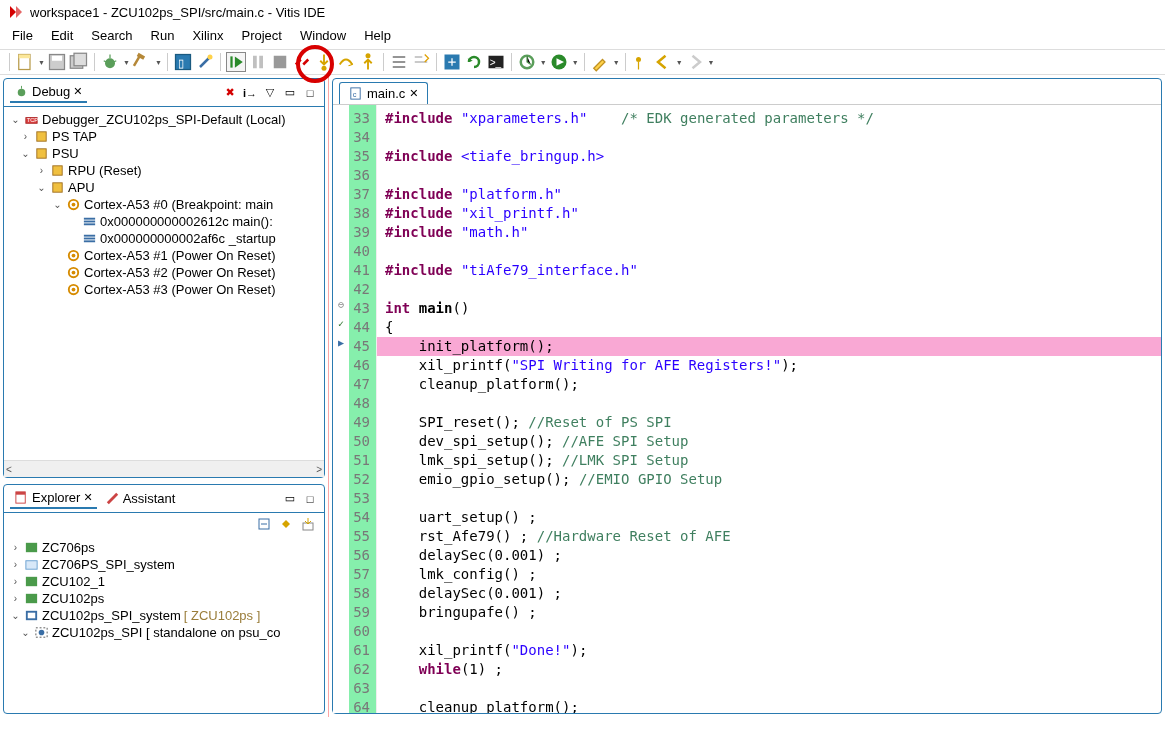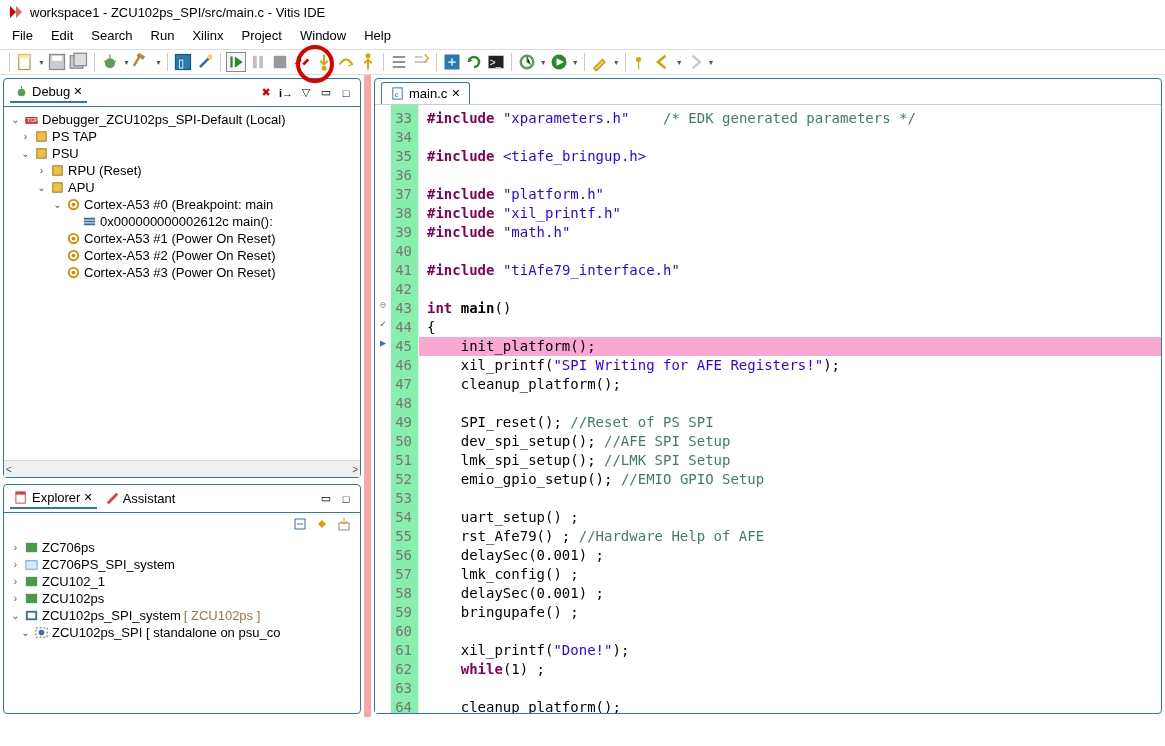--- a/index.html
+++ b/index.html
@@ -8,21 +8,21 @@
 .app-logo { width: 16px; height: 16px; }
 .title-text { font-size: 13px; }
 .menu-bar { display: flex; gap: 18px; padding: 4px 12px 6px; }
 .menu-item { cursor: default; }
 .toolbar { display: flex; align-items: center; padding: 2px 6px; border-top: 1px solid #ddd; border-bottom: 1px solid #ddd; gap: 2px; position: relative; }
 .tb-btn { width: 20px; height: 20px; display: flex; align-items: center; justify-content: center; cursor: pointer; }
 .tb-sep { width: 1px; height: 18px; background: #ccc; margin: 0 3px; }
 .dropdown-arrow { font-size: 7px; color: #555; margin-left: 1px; cursor: pointer; }
 .play-highlight { position: absolute; width: 38px; height: 38px; border: 4px solid #d80000; border-radius: 50%; left: 296px; top: -5px; pointer-events: none; }
 .content-area { display: flex; height: 642px; }
-.left-col { width: 371px; display: flex; flex-direction: column; border-right: 7px solid #fca5a5; }
+.left-col { width: 329px; display: flex; flex-direction: column; border-right: 1px solid #fca5a5; }
 .panel { border: 1px solid #2a7ab0; border-radius: 4px; margin: 3px; background: #fff; }
 .panel-header { display: flex; align-items: center; padding: 3px 6px; border-bottom: 1px solid #2a7ab0; gap: 4px; }
 .panel-tab { display: flex; align-items: center; gap: 3px; padding: 2px 4px; }
 .panel-tab.active { border-bottom: 2px solid #2a7ab0; }
 .panel-spacer { flex: 1; }
 .panel-toolbtn { width: 16px; height: 16px; display: flex; align-items: center; justify-content: center; cursor: pointer; font-size: 11px; }
 .tree { padding: 4px 2px; font-size: 13px; overflow: auto; }
 .tree-row { display: flex; align-items: center; padding: 1px 4px; white-space: nowrap; gap: 3px; cursor: default; }
 .indent1 { padding-left: 14px; }
 .indent2 { padding-left: 30px; }
@@ -327,20 +327,31 @@
           <span class="toggle"></span>
           <span class="icon">
               <svg viewBox="0 0 16 16">
                 <rect x="2" y="4" width="12" height="2" fill="#3a6ea5"></rect>
                 <rect x="2" y="7" width="12" height="2" fill="#3a6ea5"></rect>
                 <rect x="2" y="10" width="12" height="2" fill="#3a6ea5"></rect>
               </svg>
             </span>
           <span>0x000000000002612c main():</span>
         </div>
+        <div class="tree-row indent4">
+          <span class="toggle"></span>
+          <span class="icon">
+              <svg viewBox="0 0 16 16">
+                <rect x="2" y="4" width="12" height="2" fill="#3a6ea5"></rect>
+                <rect x="2" y="7" width="12" height="2" fill="#3a6ea5"></rect>
+                <rect x="2" y="10" width="12" height="2" fill="#3a6ea5"></rect>
+              </svg>
+            </span>
+          <span>0x000000000002af6c _startup</span>
+        </div>
         <div class="tree-row indent3">
           <span class="toggle"></span>
           <span class="icon gear-orange">
               <svg viewBox="0 0 16 16">
                 <circle cx="8" cy="8" r="5" fill="none" stroke="#d68b00" stroke-width="2"></circle>
                 <circle cx="8" cy="8" r="2" fill="#d68b00"></circle>
               </svg>
             </span>
           <span>Cortex-A53 #1 (Power On Reset)</span>
         </div>
@@ -574,21 +585,21 @@
           <div class="code-line hl-line">    init_platform();</div>
           <div class="code-line">    xil_printf(<span class="str">"SPI Writing for AFE Registers!"</span>);</div>
           <div class="code-line">    cleanup_platform();</div>
           <div class="code-line"></div>
           <div class="code-line">    SPI_reset(); <span class="cmt">//Reset of PS SPI</span></div>
           <div class="code-line">    dev_spi_setup(); <span class="cmt">//AFE SPI Setup</span></div>
           <div class="code-line">    lmk_spi_setup(); <span class="cmt">//LMK SPI Setup</span></div>
           <div class="code-line">    emio_gpio_setup(); <span class="cmt">//EMIO GPIO Setup</span></div>
           <div class="code-line"></div>
           <div class="code-line">    uart_setup() ;</div>
-          <div class="code-line">    rst_Afe79() ; <span class="cmt">//Hardware Help of AFE</span></div>
+          <div class="code-line">    rst_Afe79() ; <span class="cmt">//Hardware Reset of AFE</span></div>
           <div class="code-line">    delaySec(0.001) ;</div>
           <div class="code-line">    lmk_config() ;</div>
           <div class="code-line">    delaySec(0.001) ;</div>
           <div class="code-line">    bringupafe() ;</div>
           <div class="code-line"></div>
           <div class="code-line">    xil_printf(<span class="str">"Done!"</span>);</div>
           <div class="code-line">    <span class="kw">while</span>(1) ;</div>
           <div class="code-line"></div>
           <div class="code-line">    cleanup_platform();</div>
         </div>

